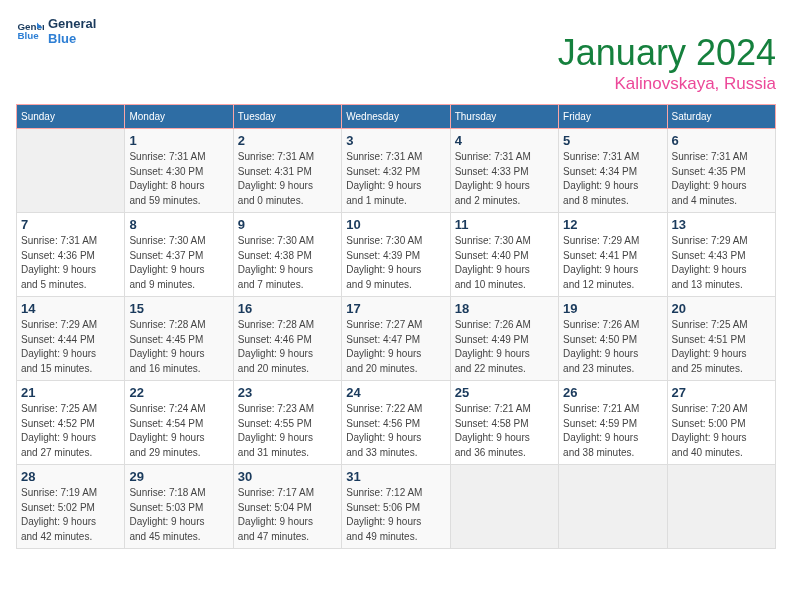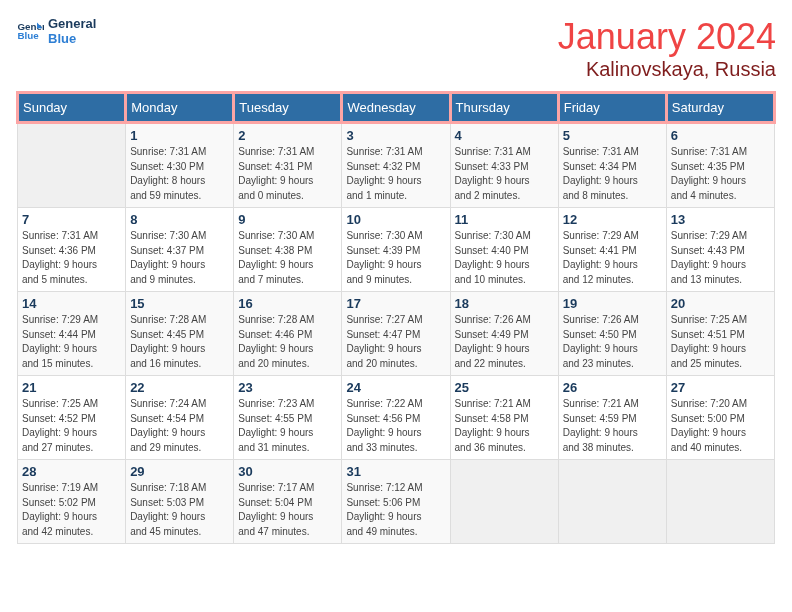--- a/index.html
+++ b/index.html
@@ -24,39 +24,40 @@
     .logo-icon {
       width: 28px;
       height: 28px;
     }
     .title-block {
       text-align: right;
     }
     .main-title {
       font-size: 36px;
       font-weight: 300;
-      color: #ef4444;
+      color: #15803d;
+      margin-top: 16px;
     }
     .subtitle {
-      font-size: 20px;
-      color: #7f1d1d;
+      font-size: 17px;
+      color: #ec4899;
     }
     table {
       width: 100%;
       border-collapse: collapse;
       font-size: 11px;
     }
     thead tr th {
       background-color: #2e6da4;
       color: #fff;
       padding: 6px 4px;
       text-align: left;
-      font-size: 13px;
+      font-size: 10px;
       font-weight: normal;
-      border: 3px solid #fca5a5;
+      border: 1px solid #fca5a5;
     }
     tbody tr td {
       vertical-align: top;
       padding: 4px 4px;
       border: 1px solid #ddd;
       color: #333;
       background: #fff;
       min-height: 80px;
     }
     tbody tr:nth-child(odd) td {

